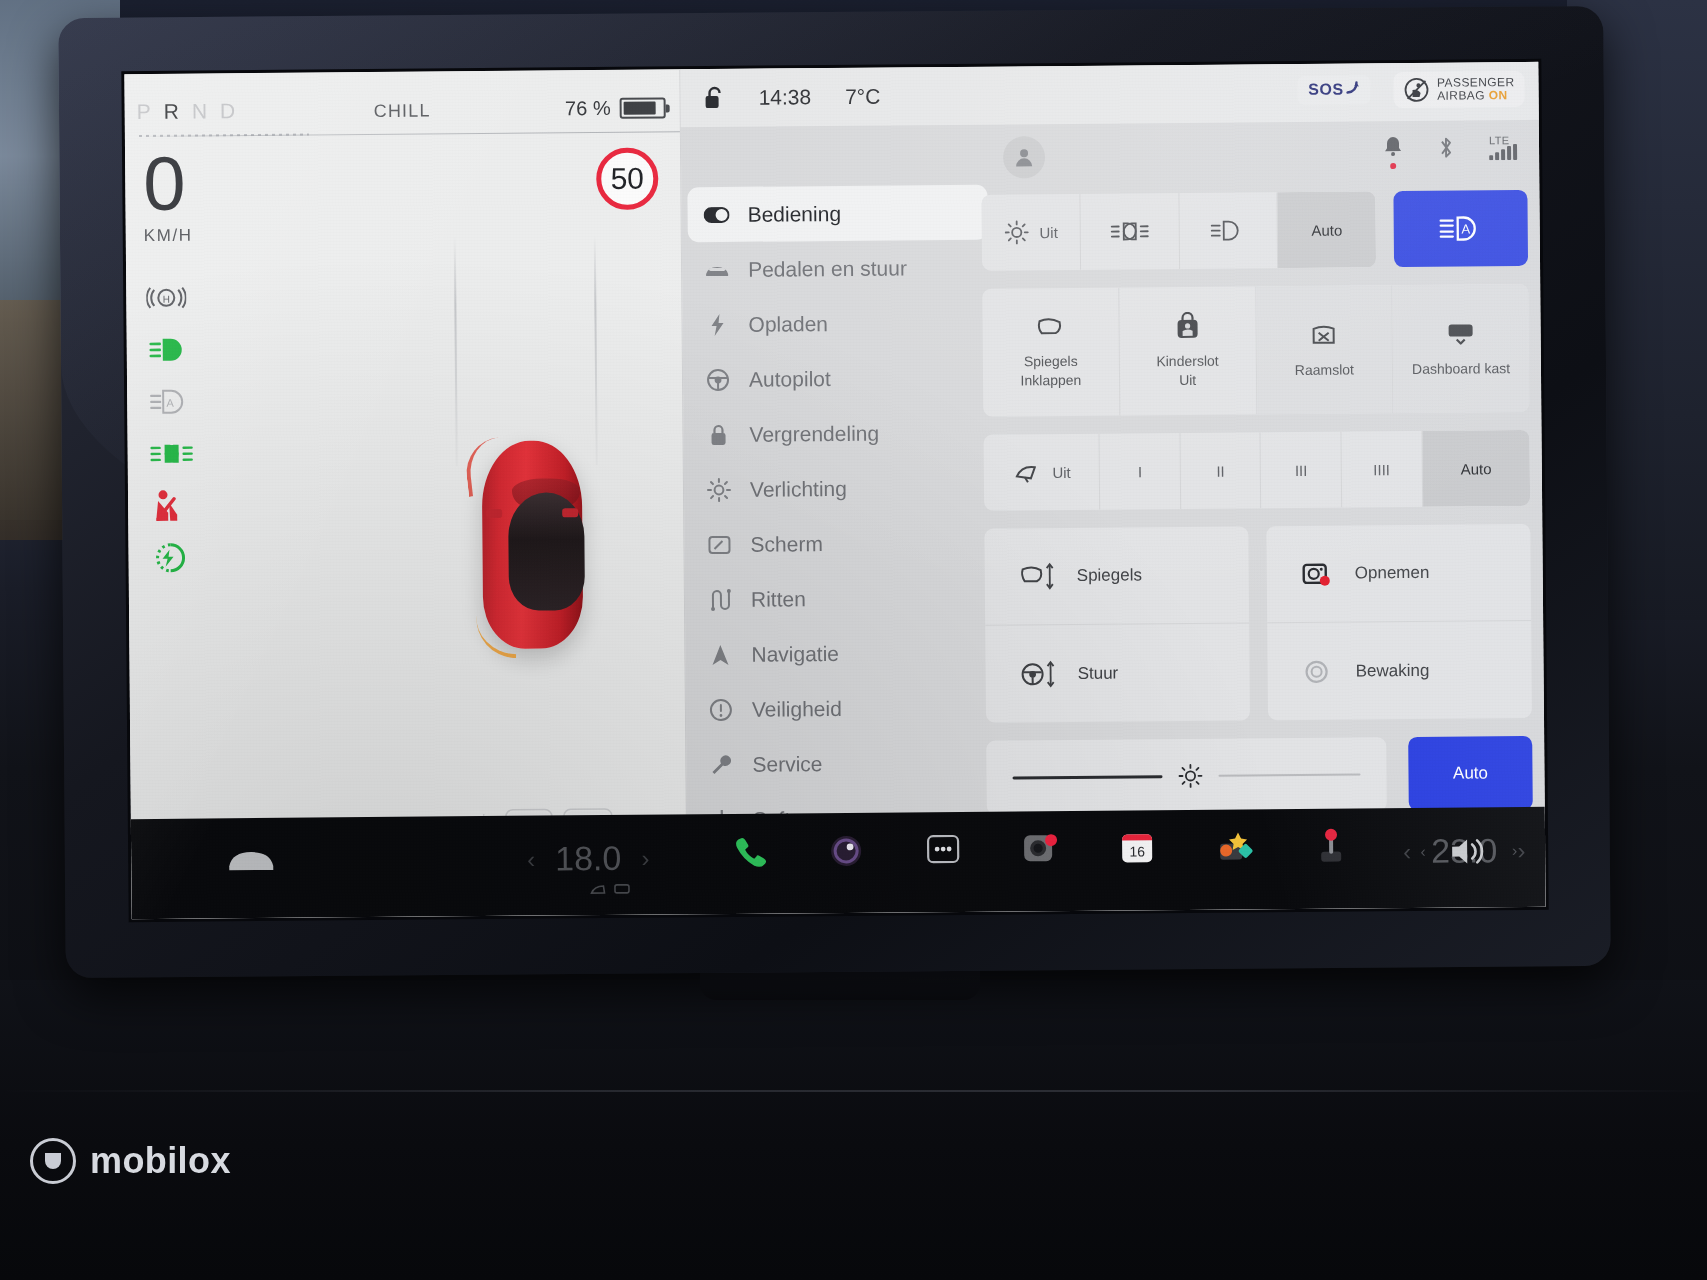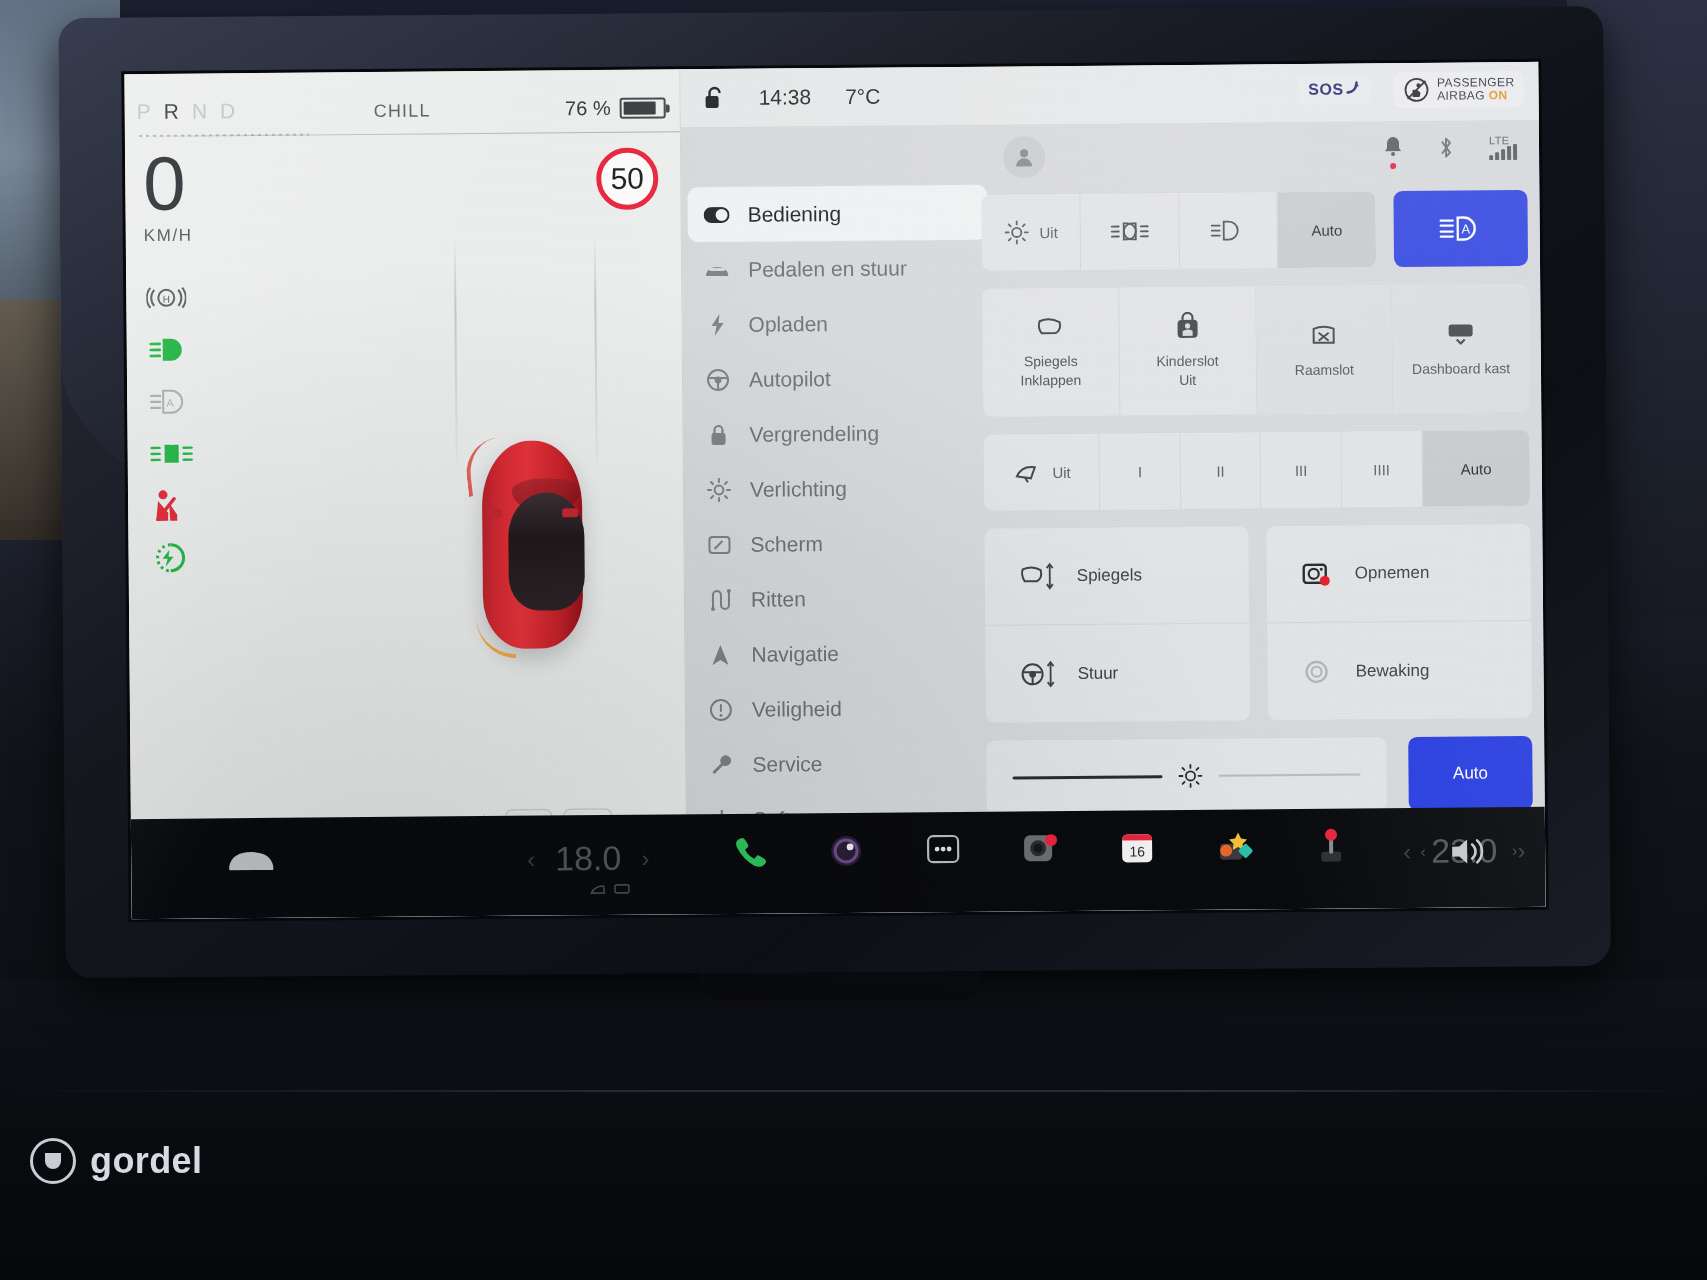--- a/index.html
+++ b/index.html
@@ -943,14 +943,14 @@
       <span class="ch">›</span>
     </div>
   </div>
 
   <div id="screennoise"></div>
   <div id="screenglare"></div>
 </div>
 
 <div id="wm">
   <div class="ring"></div>
-  <div class="name">gordel</div>
+  <div class="name">mobilox</div>
 </div>
 
 </body></html>

